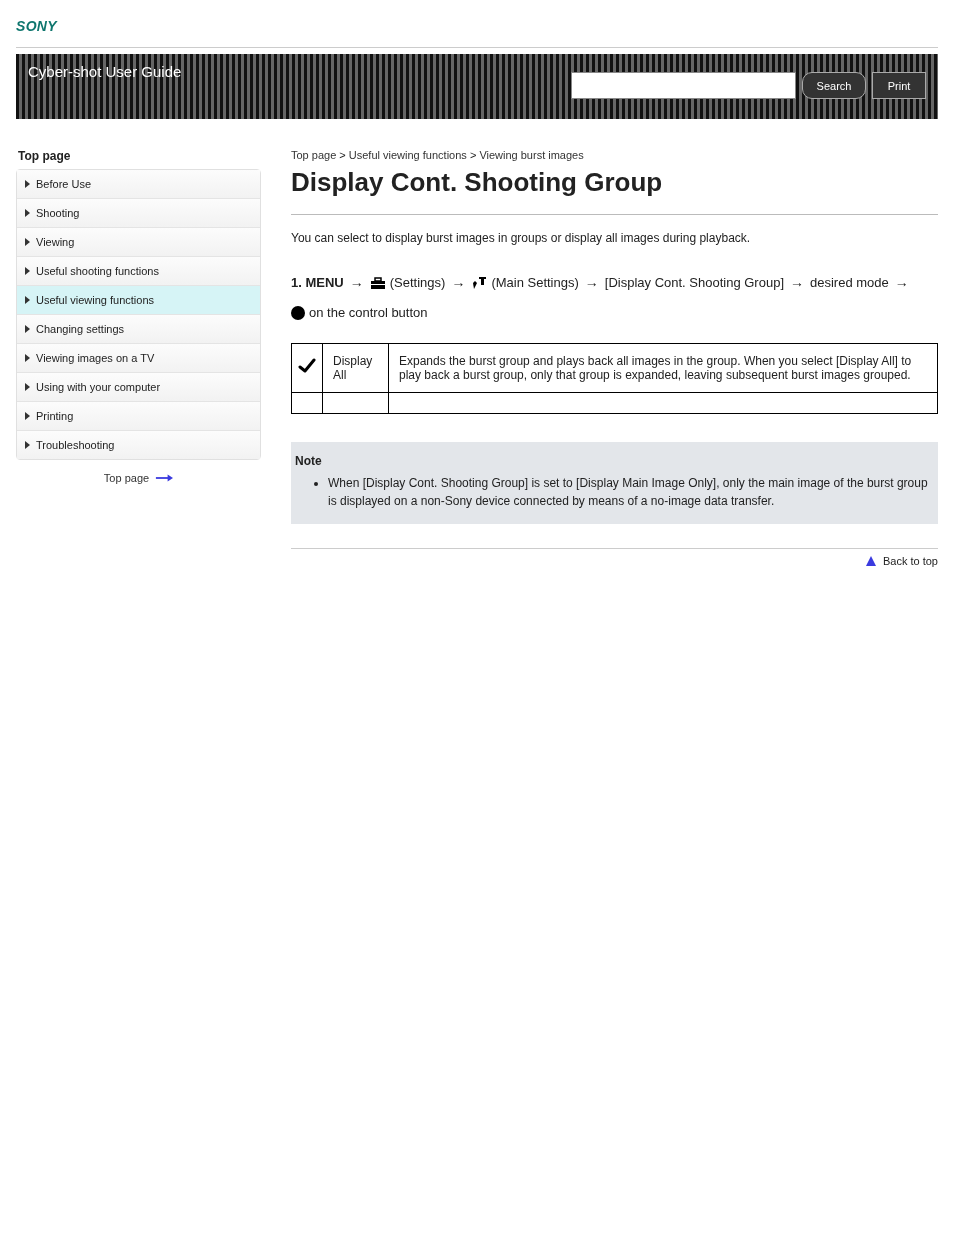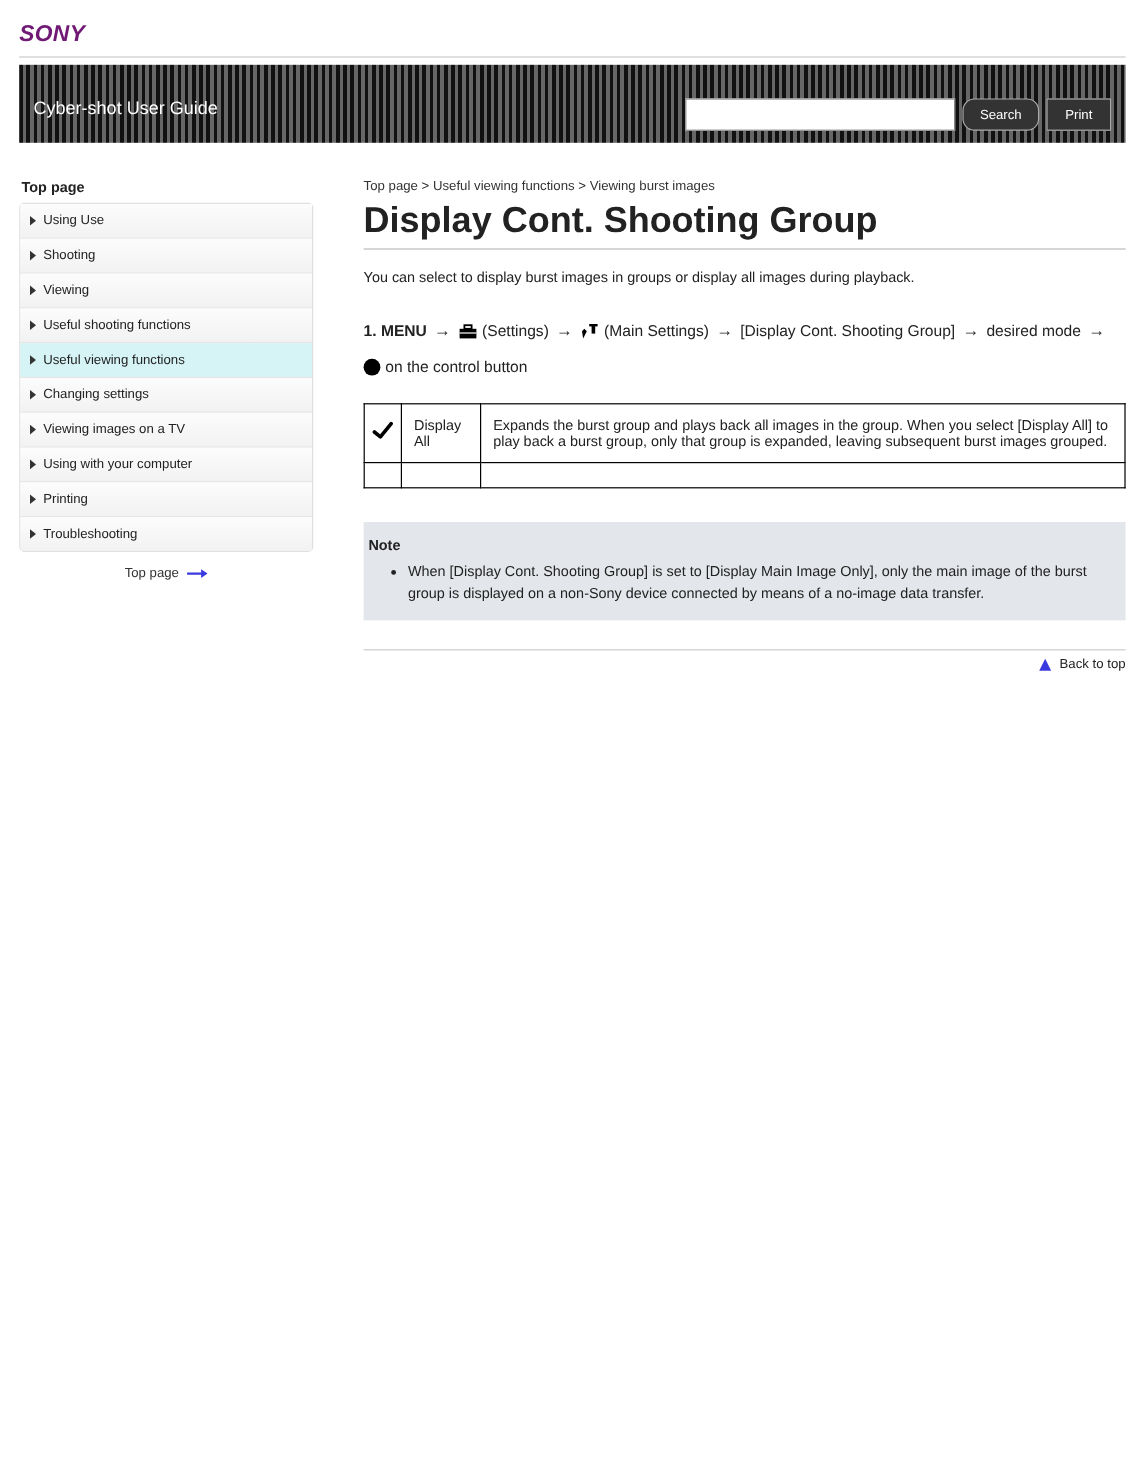--- a/index.html
+++ b/index.html
@@ -1,40 +1,40 @@
 <!DOCTYPE html>
 <html><head>
 <meta charset="utf-8">
 <style>
   *{box-sizing:border-box;margin:0;padding:0;}
   html,body{font-family:Arial,Helvetica,sans-serif;font-size:12px;color:#222;background:#fff;}
   .page{width:954px;margin:0 auto;padding:18px 16px 40px;}
   .logo-row{height:30px;border-bottom:1px solid #ccc;margin-bottom:6px;}
-  .logo{font-size:19px;font-weight:bold;font-style:italic;letter-spacing:.3px;color:#701a75;}
-  .header-bar{position:relative;height:65px;background:repeating-linear-gradient(90deg,#111 0 3px,#666 3px 6px);display:flex;align-items:center;color:#fff;padding:8px 12px 0;}
+  .logo{font-size:14px;font-weight:bold;font-style:italic;letter-spacing:.3px;color:#0f766e;}
+  .header-bar{position:relative;height:65px;background:repeating-linear-gradient(90deg,#111 0 3px,#666 3px 6px);display:flex;align-items:flex-start;color:#fff;padding:8px 12px 0;}
   .header-title{flex:1;font-size:15px;line-height:1.3;}
   .search-group{display:flex;align-items:center;gap:6px;margin-top:10px;}
   .search-input{width:225px;height:27px;border:1px solid #888;background:#fff;font-size:12px;padding:2px 6px;color:#222;}
   .btn{height:27px;color:#fff;background:#333;border:1px solid #aaa;font-size:11px;padding:0 10px;cursor:pointer;}
   .btn.search{width:64px;border-radius:10px;}
   .btn.print{width:54px;}
-  .layout{display:flex;gap:42px;margin-top:30px;}
+  .layout{display:flex;gap:30px;margin-top:30px;}
   .sidebar{width:245px;}
   .toc-title{font-size:12px;font-weight:bold;margin:0 0 6px 2px;}
   .toc{border:1px solid #e0e0e0;border-radius:4px;background:linear-gradient(#fbfbfb,#f3f3f3);}
   .toc-item{display:flex;align-items:center;gap:6px;border-bottom:1px solid #e4e4e4;padding:8px 8px;font-size:11px;cursor:pointer;background:linear-gradient(#fcfcfc,#f2f2f2);}
   .toc-item:last-child{border-bottom:none;}
   .toc-item.active{background:#d6f4f6;}
   .tri{display:inline-block;width:0;height:0;border-top:4px solid transparent;border-bottom:4px solid transparent;border-left:5px solid #333;}
   .top-page{display:flex;align-items:center;justify-content:center;gap:6px;margin-top:12px;font-size:11px;color:#333;}
   .top-page svg{width:18px;height:10px;}
   .main{flex:1;min-width:0;}
   .crumb{font-size:11px;margin-bottom:6px;}
   .crumb span{color:#333;}
-  .page-title{font-size:30px;font-weight:bold;margin-bottom:6px;}
+  .page-title{font-size:26px;font-weight:bold;margin-bottom:16px;}
   .divider{border:0;border-top:1px solid #bbb;margin-bottom:14px;}
   .lead{font-size:12px;line-height:1.6;margin-bottom:14px;}
   .menu-path{background:#fff;border:0;padding:8px 0 18px;font-size:13px;line-height:1.8;display:flex;flex-wrap:wrap;align-items:center;gap:6px;}
   .menu-path .step{display:inline-flex;align-items:center;gap:4px;white-space:nowrap;text-align:center;}
   .menu-path .arrow{font-size:14px;}
   .menu-path svg{width:16px;height:16px;vertical-align:middle;}
   .bullet-icon{width:14px;height:14px;border-radius:50%;background:#000;display:inline-block;}
   table.settings{width:100%;border-collapse:collapse;font-size:12px;}
   table.settings td{border:1px solid #000;padding:10px 10px;vertical-align:middle;}
   table.settings td.check{width:30px;text-align:center;padding:6px;}
@@ -63,21 +63,21 @@
       <button class="btn print">Print</button>
     </div>
   </div>
 
   <div class="layout">
     <aside class="sidebar">
       <div class="toc-title">Top page</div>
       <div class="toc">
         <div class="toc-item">
             <span class="tri"></span>
-            <span>Using Use</span>
+            <span>Before Use</span>
           </div>
         <div class="toc-item">
             <span class="tri"></span>
             <span>Shooting</span>
           </div>
         <div class="toc-item">
             <span class="tri"></span>
             <span>Viewing</span>
           </div>
         <div class="toc-item">

